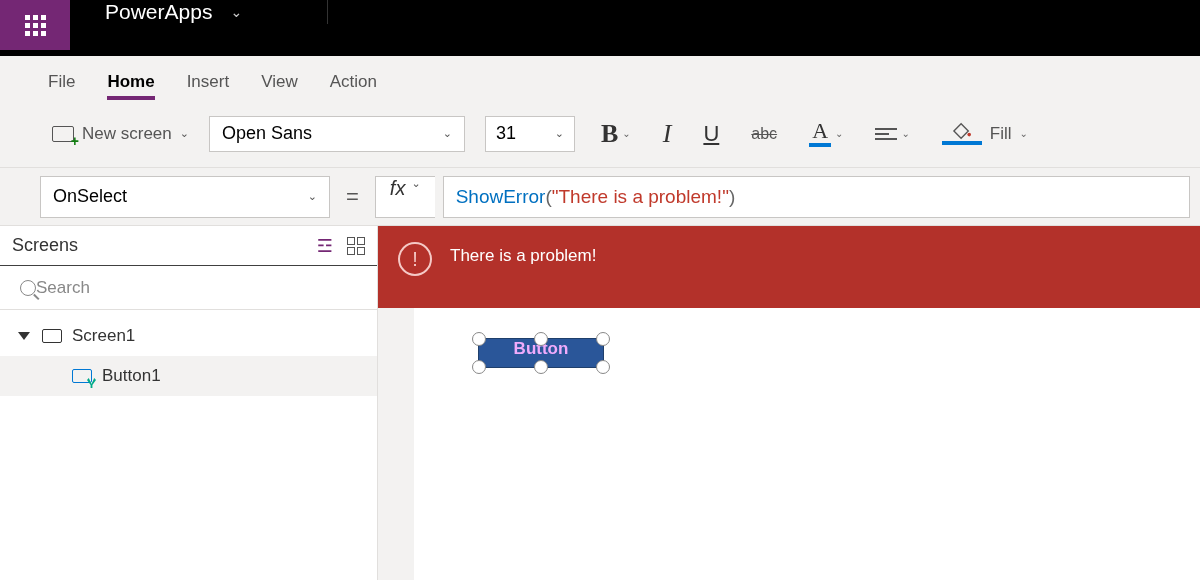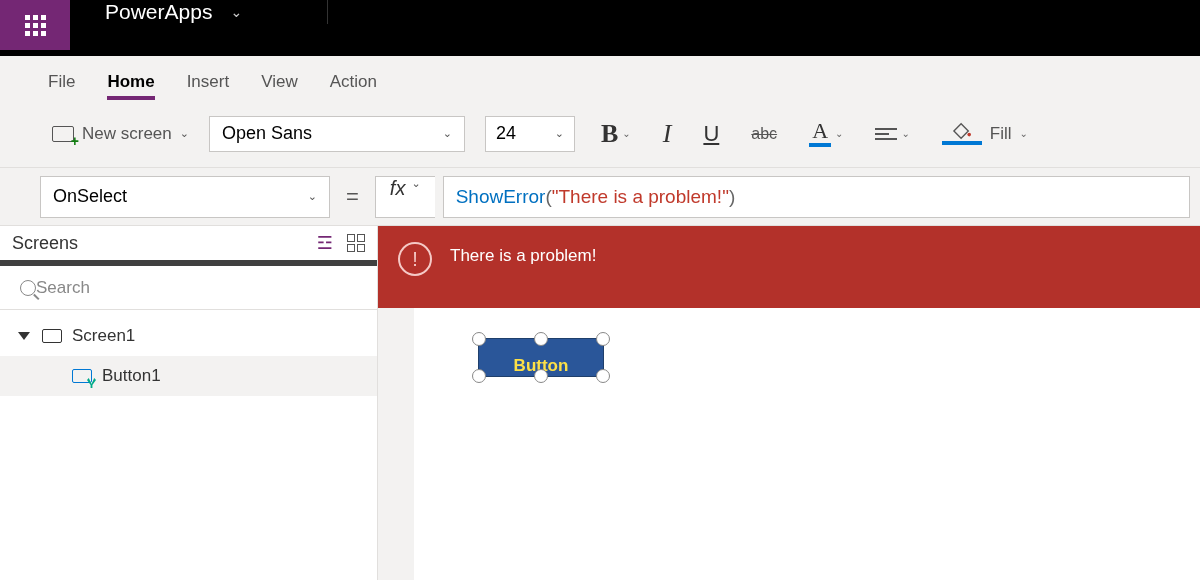--- a/index.html
+++ b/index.html
@@ -51,21 +51,21 @@
   .formula-input { flex: 1; height: 42px; border: 1px solid #c8c6c4; background: #fff; display: flex; align-items: center; padding: 0 12px; font-family: Consolas, monospace; font-size: 19px; }
   .tok-fn { color: #0070c0; }
   .tok-pn { color: #666; }
   .tok-str { color: #c0392b; }
 
   
   .work-area { display: flex; height: calc(580px - 50px - 44px - 68px - 58px); }
 
   
   .left-panel { width: 378px; border-right: 1px solid #e1dfdd; background: #fff; display: flex; flex-direction: column; }
-  .screens-header { height: 40px; display: flex; align-items: center; justify-content: space-between; padding: 0 12px; font-size: 18px; color: #333; border-bottom: 6px solid #404040; }
+  .screens-header { height: 40px; display: flex; align-items: center; justify-content: space-between; padding: 0 12px; font-size: 18px; color: #333; border-bottom: 1px solid #404040; }
   .screens-header .icons { display: flex; gap: 14px; align-items: center; }
   .list-ic { color: #742774; font-size: 18px; }
   .grid-ic { display: grid; grid-template-columns: repeat(2, 8px); grid-template-rows: repeat(2, 8px); gap: 2px; }
   .grid-ic span { border: 1.5px solid #555; width: 8px; height: 8px; }
   .search-box { height: 44px; border-bottom: 1px solid #e1dfdd; display: flex; align-items: center; padding: 0 20px; color: #888; font-size: 17px; cursor: text; }
   .search-ic { width: 16px; height: 16px; border: 1.5px solid #888; border-radius: 50%; position: relative; }
   .search-ic::after { content: ""; position: absolute; width: 7px; height: 1.5px; background: #888; transform: rotate(45deg); bottom: -3px; right: -5px; }
   .tree { padding-top: 6px; }
   .tree-row { display: flex; align-items: center; height: 40px; gap: 10px; font-size: 17px; color: #333; cursor: pointer; }
   .tree-row.screen { padding-left: 18px; }
@@ -75,21 +75,21 @@
   .btn-ic { width: 20px; height: 14px; border: 1.5px solid #0078d4; border-radius: 2px; position: relative; }
   .btn-ic::after { content: ""; position: absolute; width: 9px; height: 10px; background: #0a8; bottom: -6px; right: -5px; clip-path: polygon(20% 0, 50% 60%, 80% 0, 100% 20%, 60% 70%, 60% 100%, 40% 100%, 40% 70%, 0 20%); }
 
   
   .canvas-area { flex: 1; background: #f3f2f1; display: flex; flex-direction: column; }
   .error-banner { height: 82px; background: #b3312a; display: flex; align-items: flex-start; padding: 16px 20px; gap: 18px; color: #fff; }
   .error-ic { width: 34px; height: 34px; border: 2px solid #f5c9c6; border-radius: 50%; display: flex; align-items: center; justify-content: center; font-size: 20px; color: #f5c9c6; }
   .error-text { font-size: 17px; padding-top: 4px; }
   .canvas-surface { flex: 1; background: #f3f2f1; position: relative; }
   .design-page { position: absolute; left: 36px; top: 0; right: 0; bottom: 0; background: #fff; }
-  .selected-button { position: absolute; left: 64px; top: 30px; width: 126px; height: 39px; background: #2a5699; border: 1px solid #1f3f6b; border-radius: 4px; color: #fde047; display: flex; align-items: flex-end; justify-content: center; font-size: 17px; font-weight: 600; cursor: pointer; }
+  .selected-button { position: absolute; left: 64px; top: 30px; width: 126px; height: 30px; background: #2a5699; border: 1px solid #1f3f6b; border-radius: 4px; color: #f0abfc; display: flex; align-items: flex-start; justify-content: center; font-size: 17px; font-weight: 600; cursor: pointer; }
   .sel-handle { position: absolute; width: 14px; height: 14px; background: #fff; border: 1.5px solid #888; border-radius: 50%; }
   .h-tl { left: -7px; top: -7px; }
   .h-tm { left: 50%; top: -7px; transform: translateX(-50%); }
   .h-tr { right: -7px; top: -7px; }
   .h-bl { left: -7px; bottom: -7px; }
   .h-bm { left: 50%; bottom: -7px; transform: translateX(-50%); }
   .h-br { right: -7px; bottom: -7px; }
 </style>
 </head>
 <body>
@@ -126,21 +126,21 @@
   <div class="new-screen-btn">
     <span class="screen-icon"></span>
     <span>New screen</span>
     <span class="chev-dn">⌄</span>
   </div>
   <div class="font-select">
     <span>Open Sans</span>
     <span class="chev-dn">⌄</span>
   </div>
   <div class="size-select">
-    <span>24</span>
+    <span>31</span>
     <span class="chev-dn">⌄</span>
   </div>
   <div class="fmt-btn">
     <span class="bold-ic">B</span>
     <span class="mini-chev">⌄</span>
   </div>
   <div class="fmt-btn">
     <span class="italic-ic">I</span>
   </div>
   <div class="fmt-btn">

